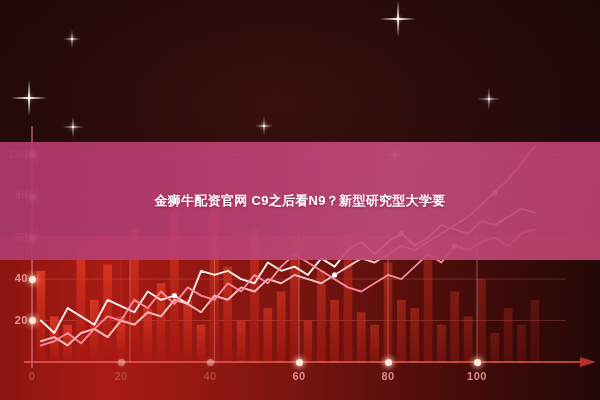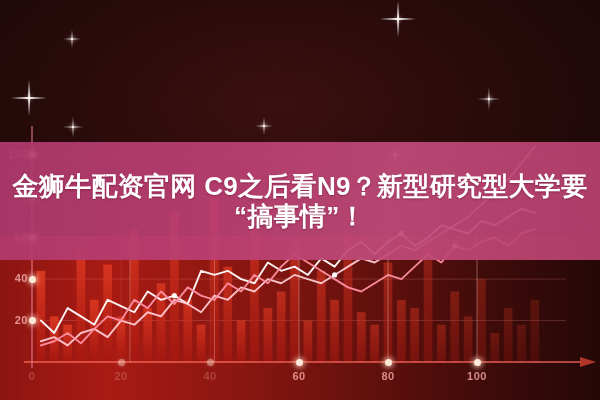--- a/index.html
+++ b/index.html
@@ -49,21 +49,21 @@
     position:absolute;left:0;top:142px;width:600px;height:118px;
     background:linear-gradient(100deg,#b03a6d 0%,#bb3f72 35%,#c04a79 65%,#b8416f 100%);
     opacity:.93;
   }
   #bandtext{
     position:absolute;left:0;top:142px;width:600px;height:118px;
     display:flex;flex-direction:column;align-items:center;justify-content:center;
     gap:4px;
   }
   #bandtext .tline{
-    color:#ffffff;font-weight:bold;font-size:26px;line-height:26px;
+    color:#ffffff;font-weight:bold;font-size:13px;line-height:26px;
     letter-spacing:.3px;text-align:center;white-space:nowrap;
     text-shadow:0 1px 2px rgba(90,10,40,.45);
   }
 
   
   .ylab{position:absolute;color:#f0a8a8;font-size:11px;font-weight:bold;
         text-align:right;width:34px;letter-spacing:.5px;opacity:.85;}
   .xlab{position:absolute;color:#f0a0a0;font-size:11px;font-weight:bold;
         text-align:center;width:34px;letter-spacing:.5px;opacity:.85;}
   .ylab.dim,.xlab.dim{opacity:.30;}
@@ -223,16 +223,15 @@
         <div class="xlab" style="left: 371px; top: 134px;">80</div>
         <div class="tickdot" style="left: 384.5px; top: 122.5px;"></div>
         <div class="xlab" style="left: 460px; top: 134px;">100</div>
         <div class="tickdot" style="left: 473.5px; top: 122.5px;"></div>
       </div>
   </div>
 
   <div id="band"></div>
   <div id="bandtext">
     <div class="tline">金狮牛配资官网 C9之后看N9？新型研究型大学要</div>
-    <div class="tline">“搞事情”！</div>
   </div>
 
 </div>
 
 </body></html>

